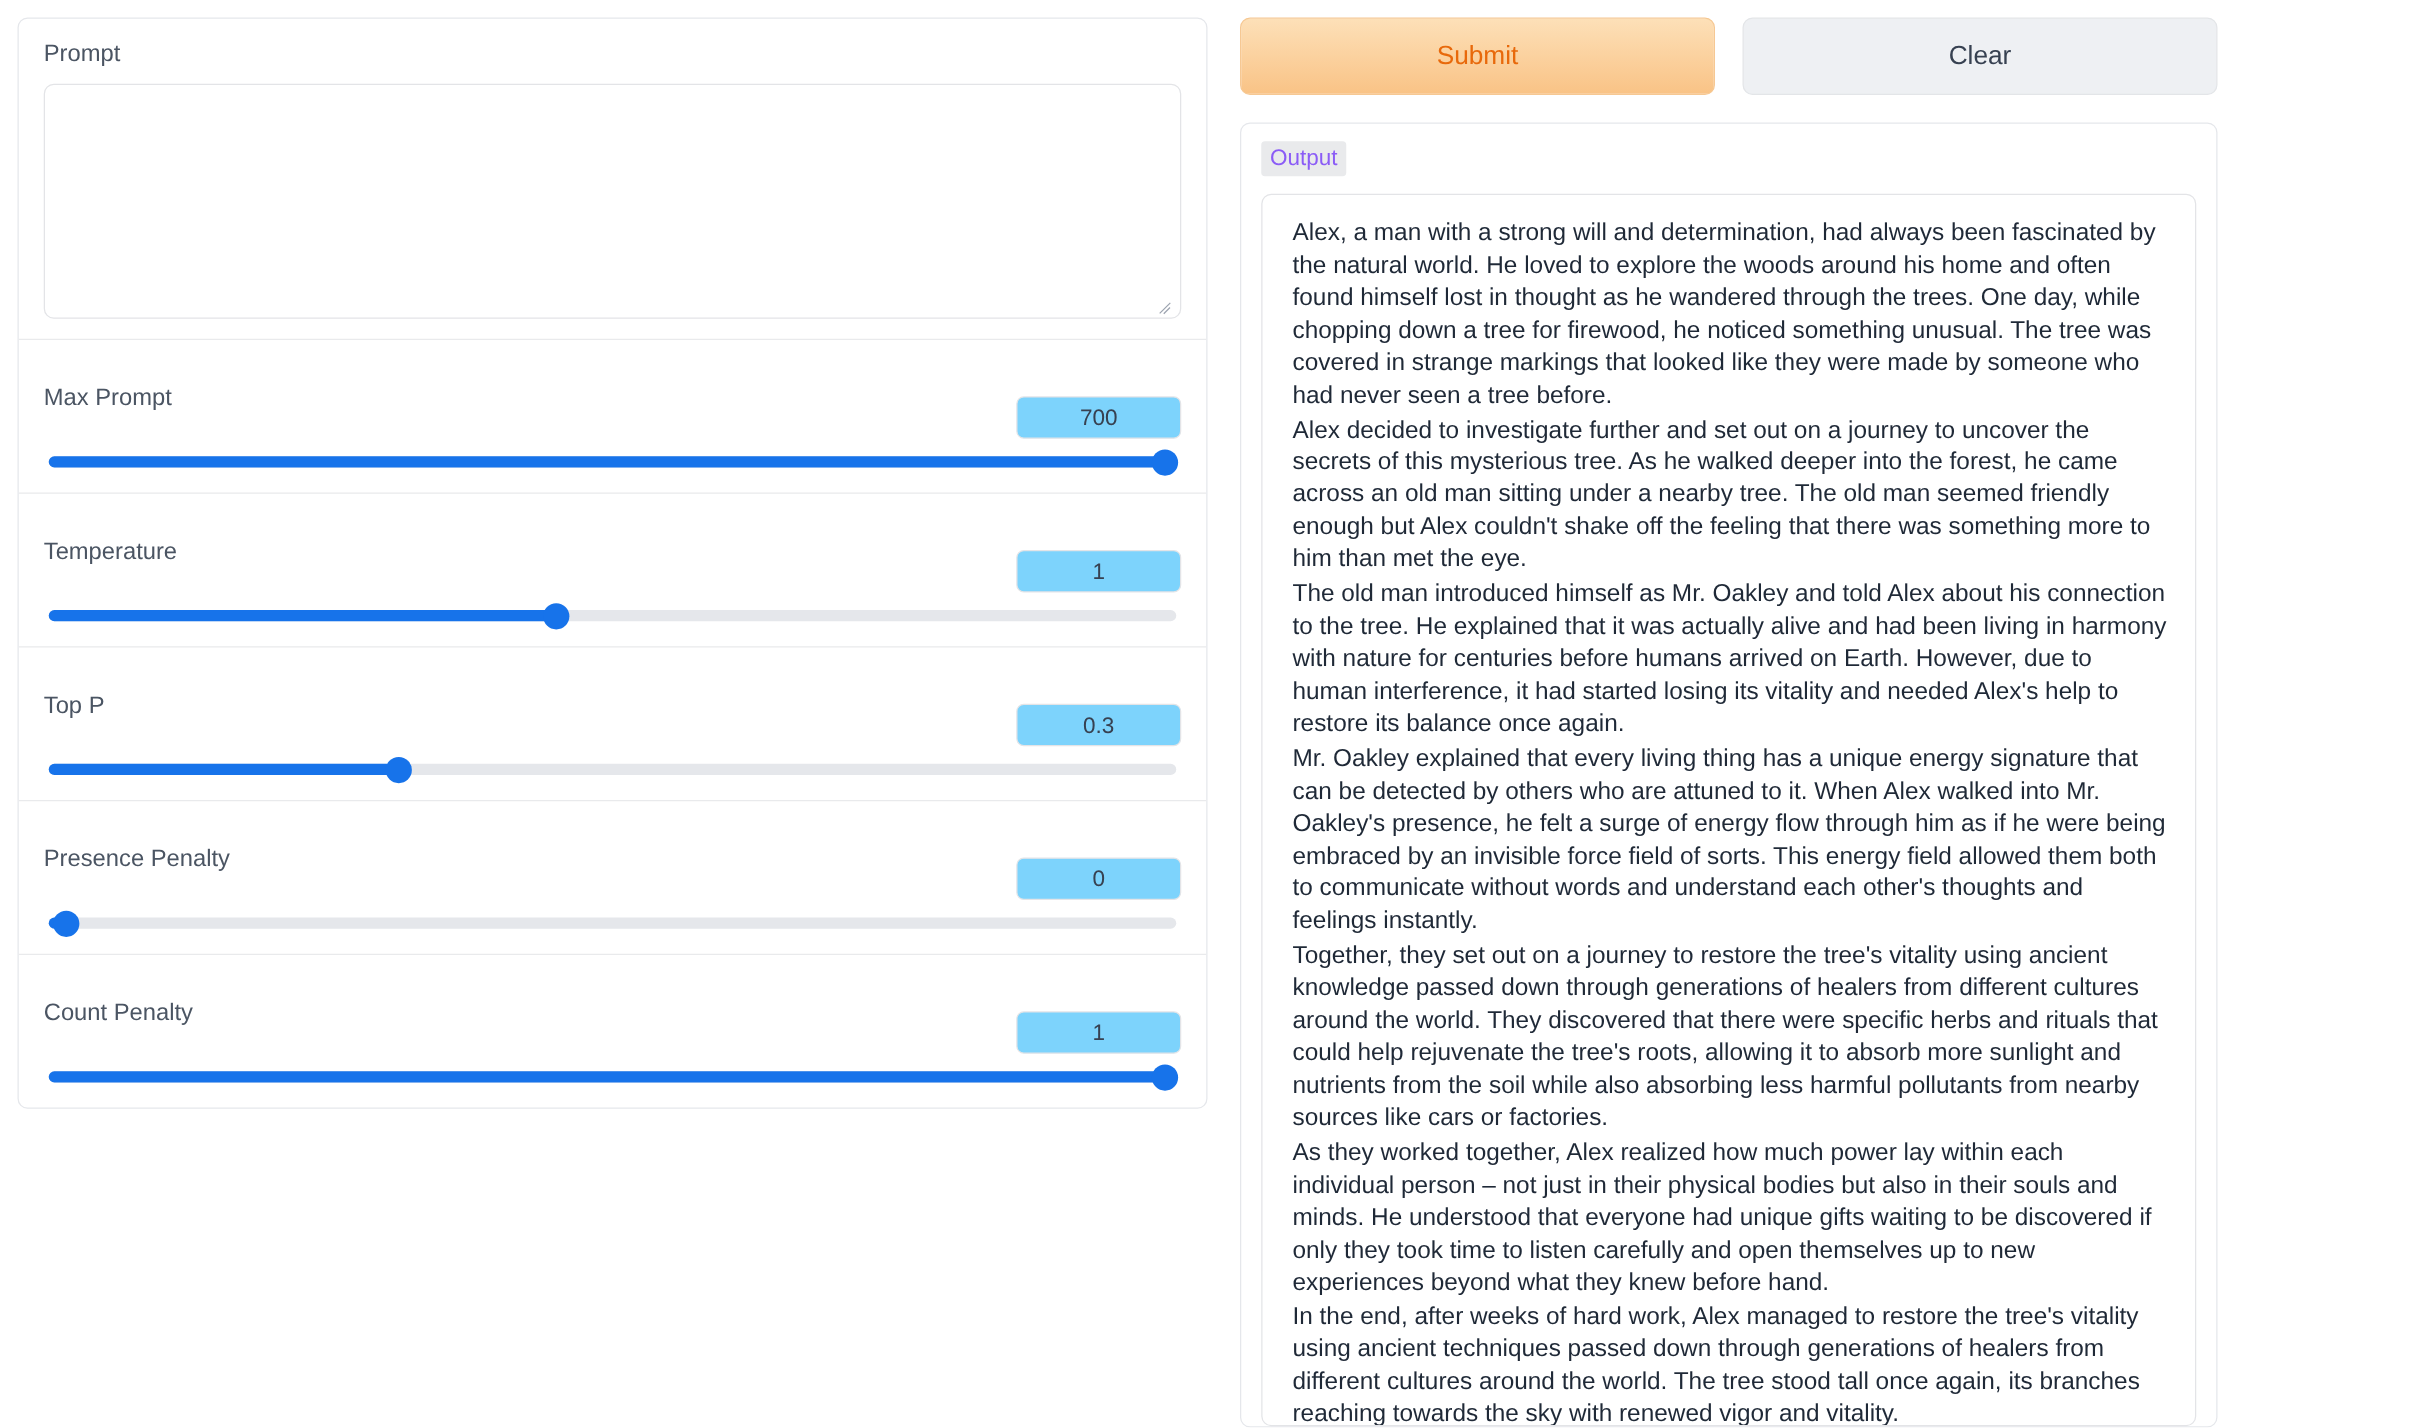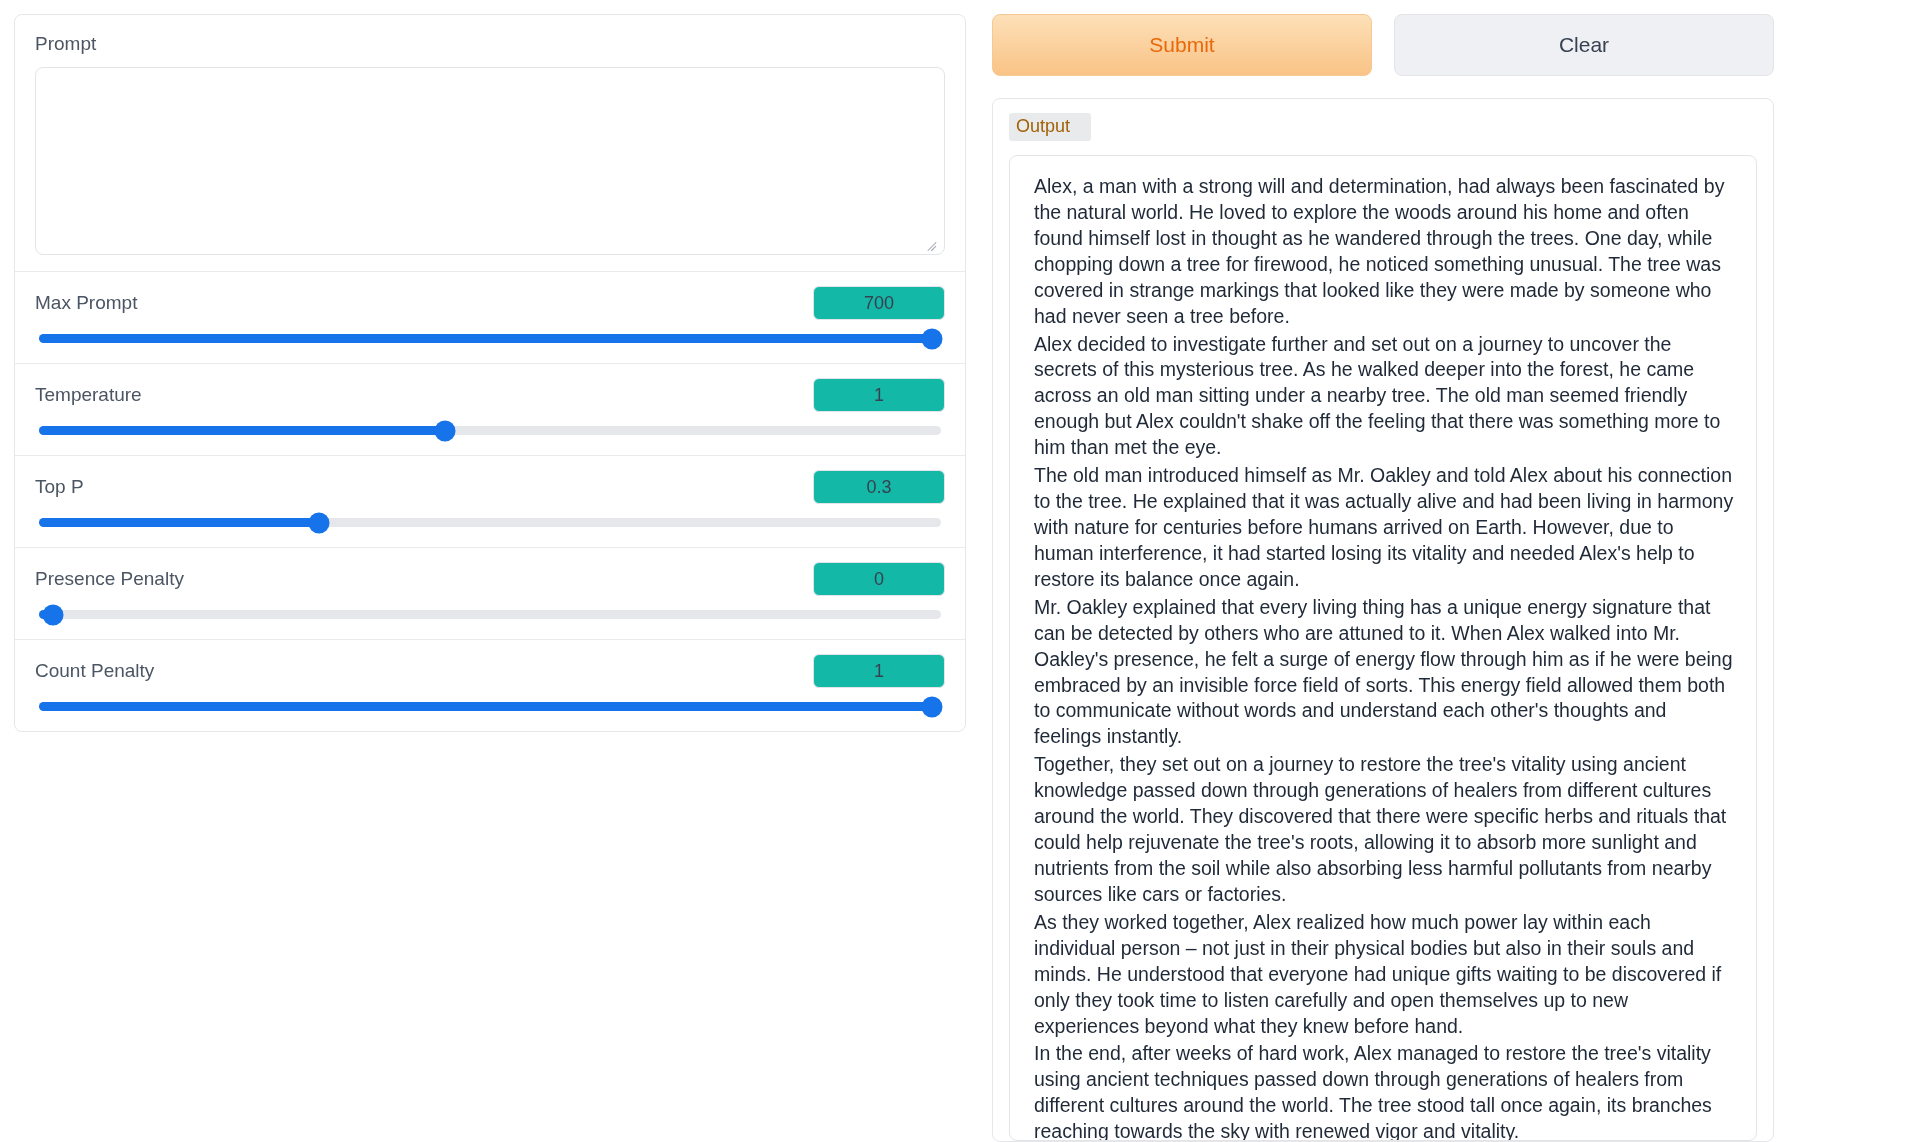--- a/index.html
+++ b/index.html
@@ -93,26 +93,27 @@
   }
   .slider-name {
     font-size: 19px;
     color: #4b5563;
   }
   .num-box {
     width: 132px;
     height: 34px;
     border: 1px solid #e3e4e7;
     border-radius: 6px;
-    background: #14b8a6;
+    background: #7dd3fc;
     display: flex;
     align-items: center;
     justify-content: center;
     font-size: 18px;
     color: #374151;
+    margin-top: 31px;
   }
   .track {
     position: relative;
     height: 9px;
     border-radius: 6px;
     background: #e5e7eb;
     margin: 10px 4px 2px 4px;
   }
   .fill {
     position: absolute;
@@ -171,23 +172,23 @@
     padding: 14px 16px 0 16px;
     flex: 1 1 auto;
     display: flex;
     flex-direction: column;
     min-height: 0;
   }
   .output-label {
     display: inline-block;
     align-self: flex-start;
     background: #e9eaec;
-    color: #a16207;
+    color: #8b5cf6;
     font-size: 18px;
-    padding: 3px 21px 4px 7px;
+    padding: 3px 7px 4px 7px;
     border-radius: 3px;
     margin-bottom: 14px;
   }
   .output-box {
     border: 1px solid #e3e4e7;
     border-radius: 8px;
     padding: 18px 22px 16px 24px;
     flex: 1 1 auto;
     overflow: hidden;
     font-size: 19.5px;

